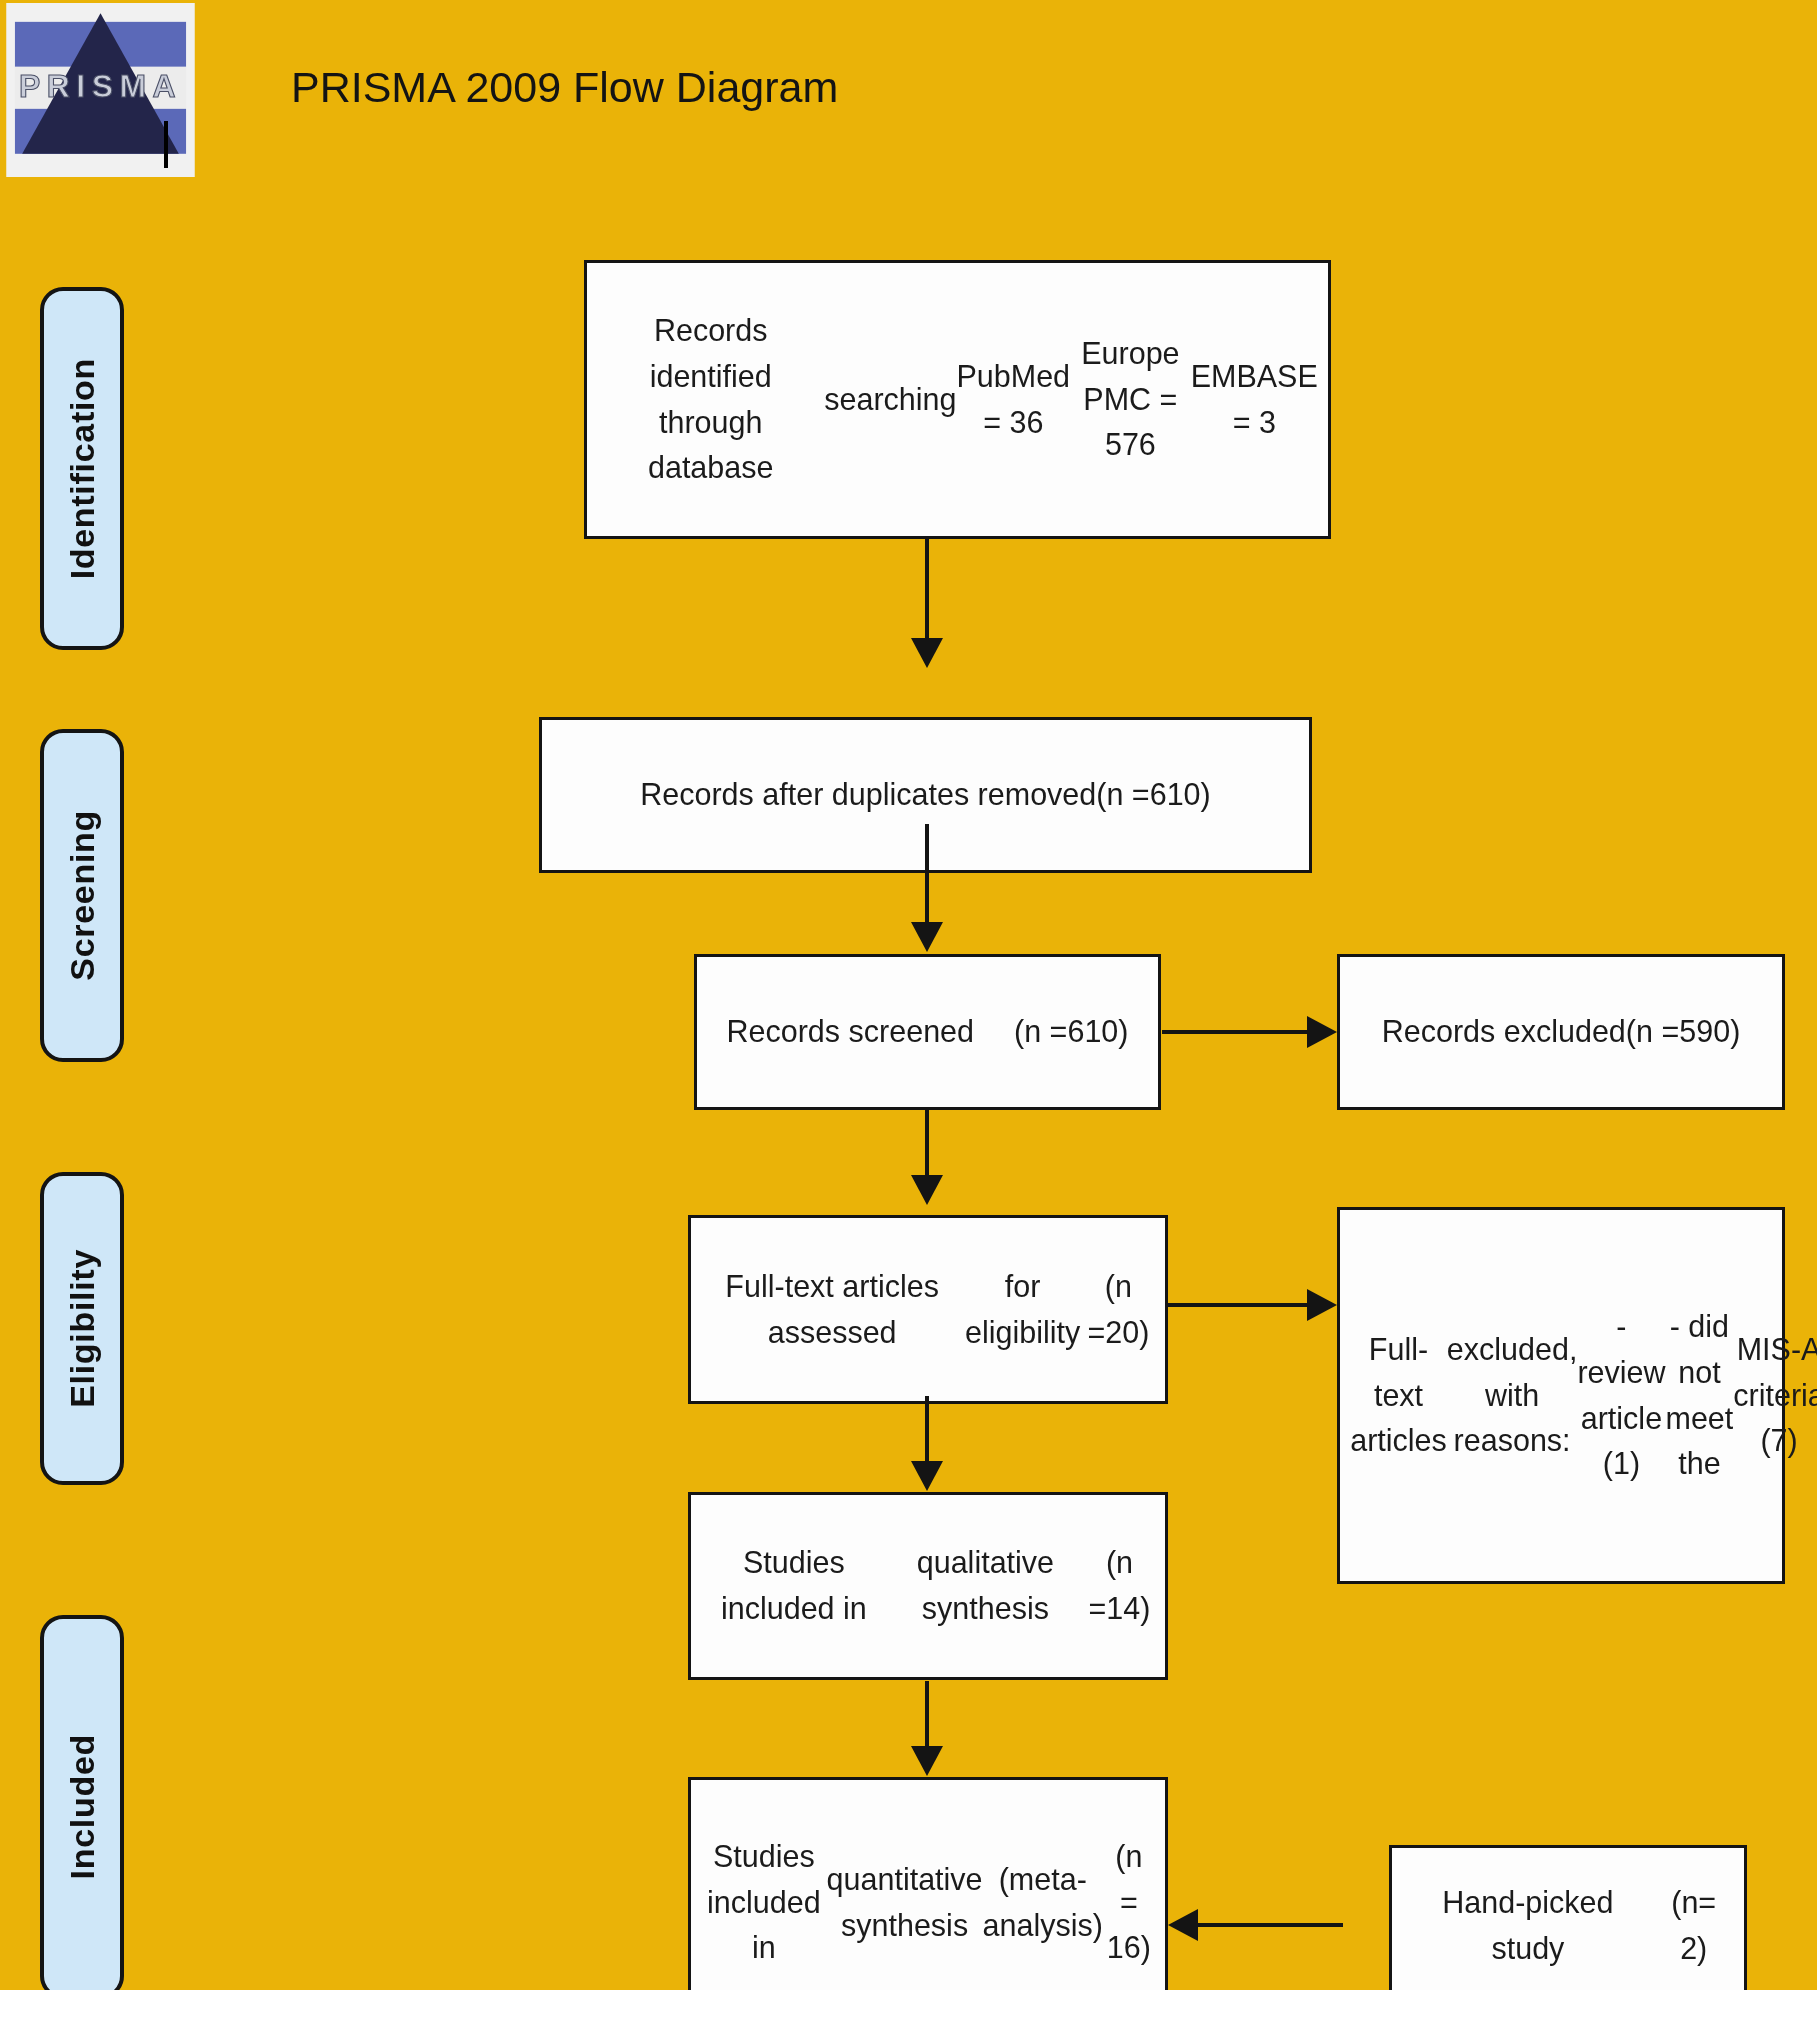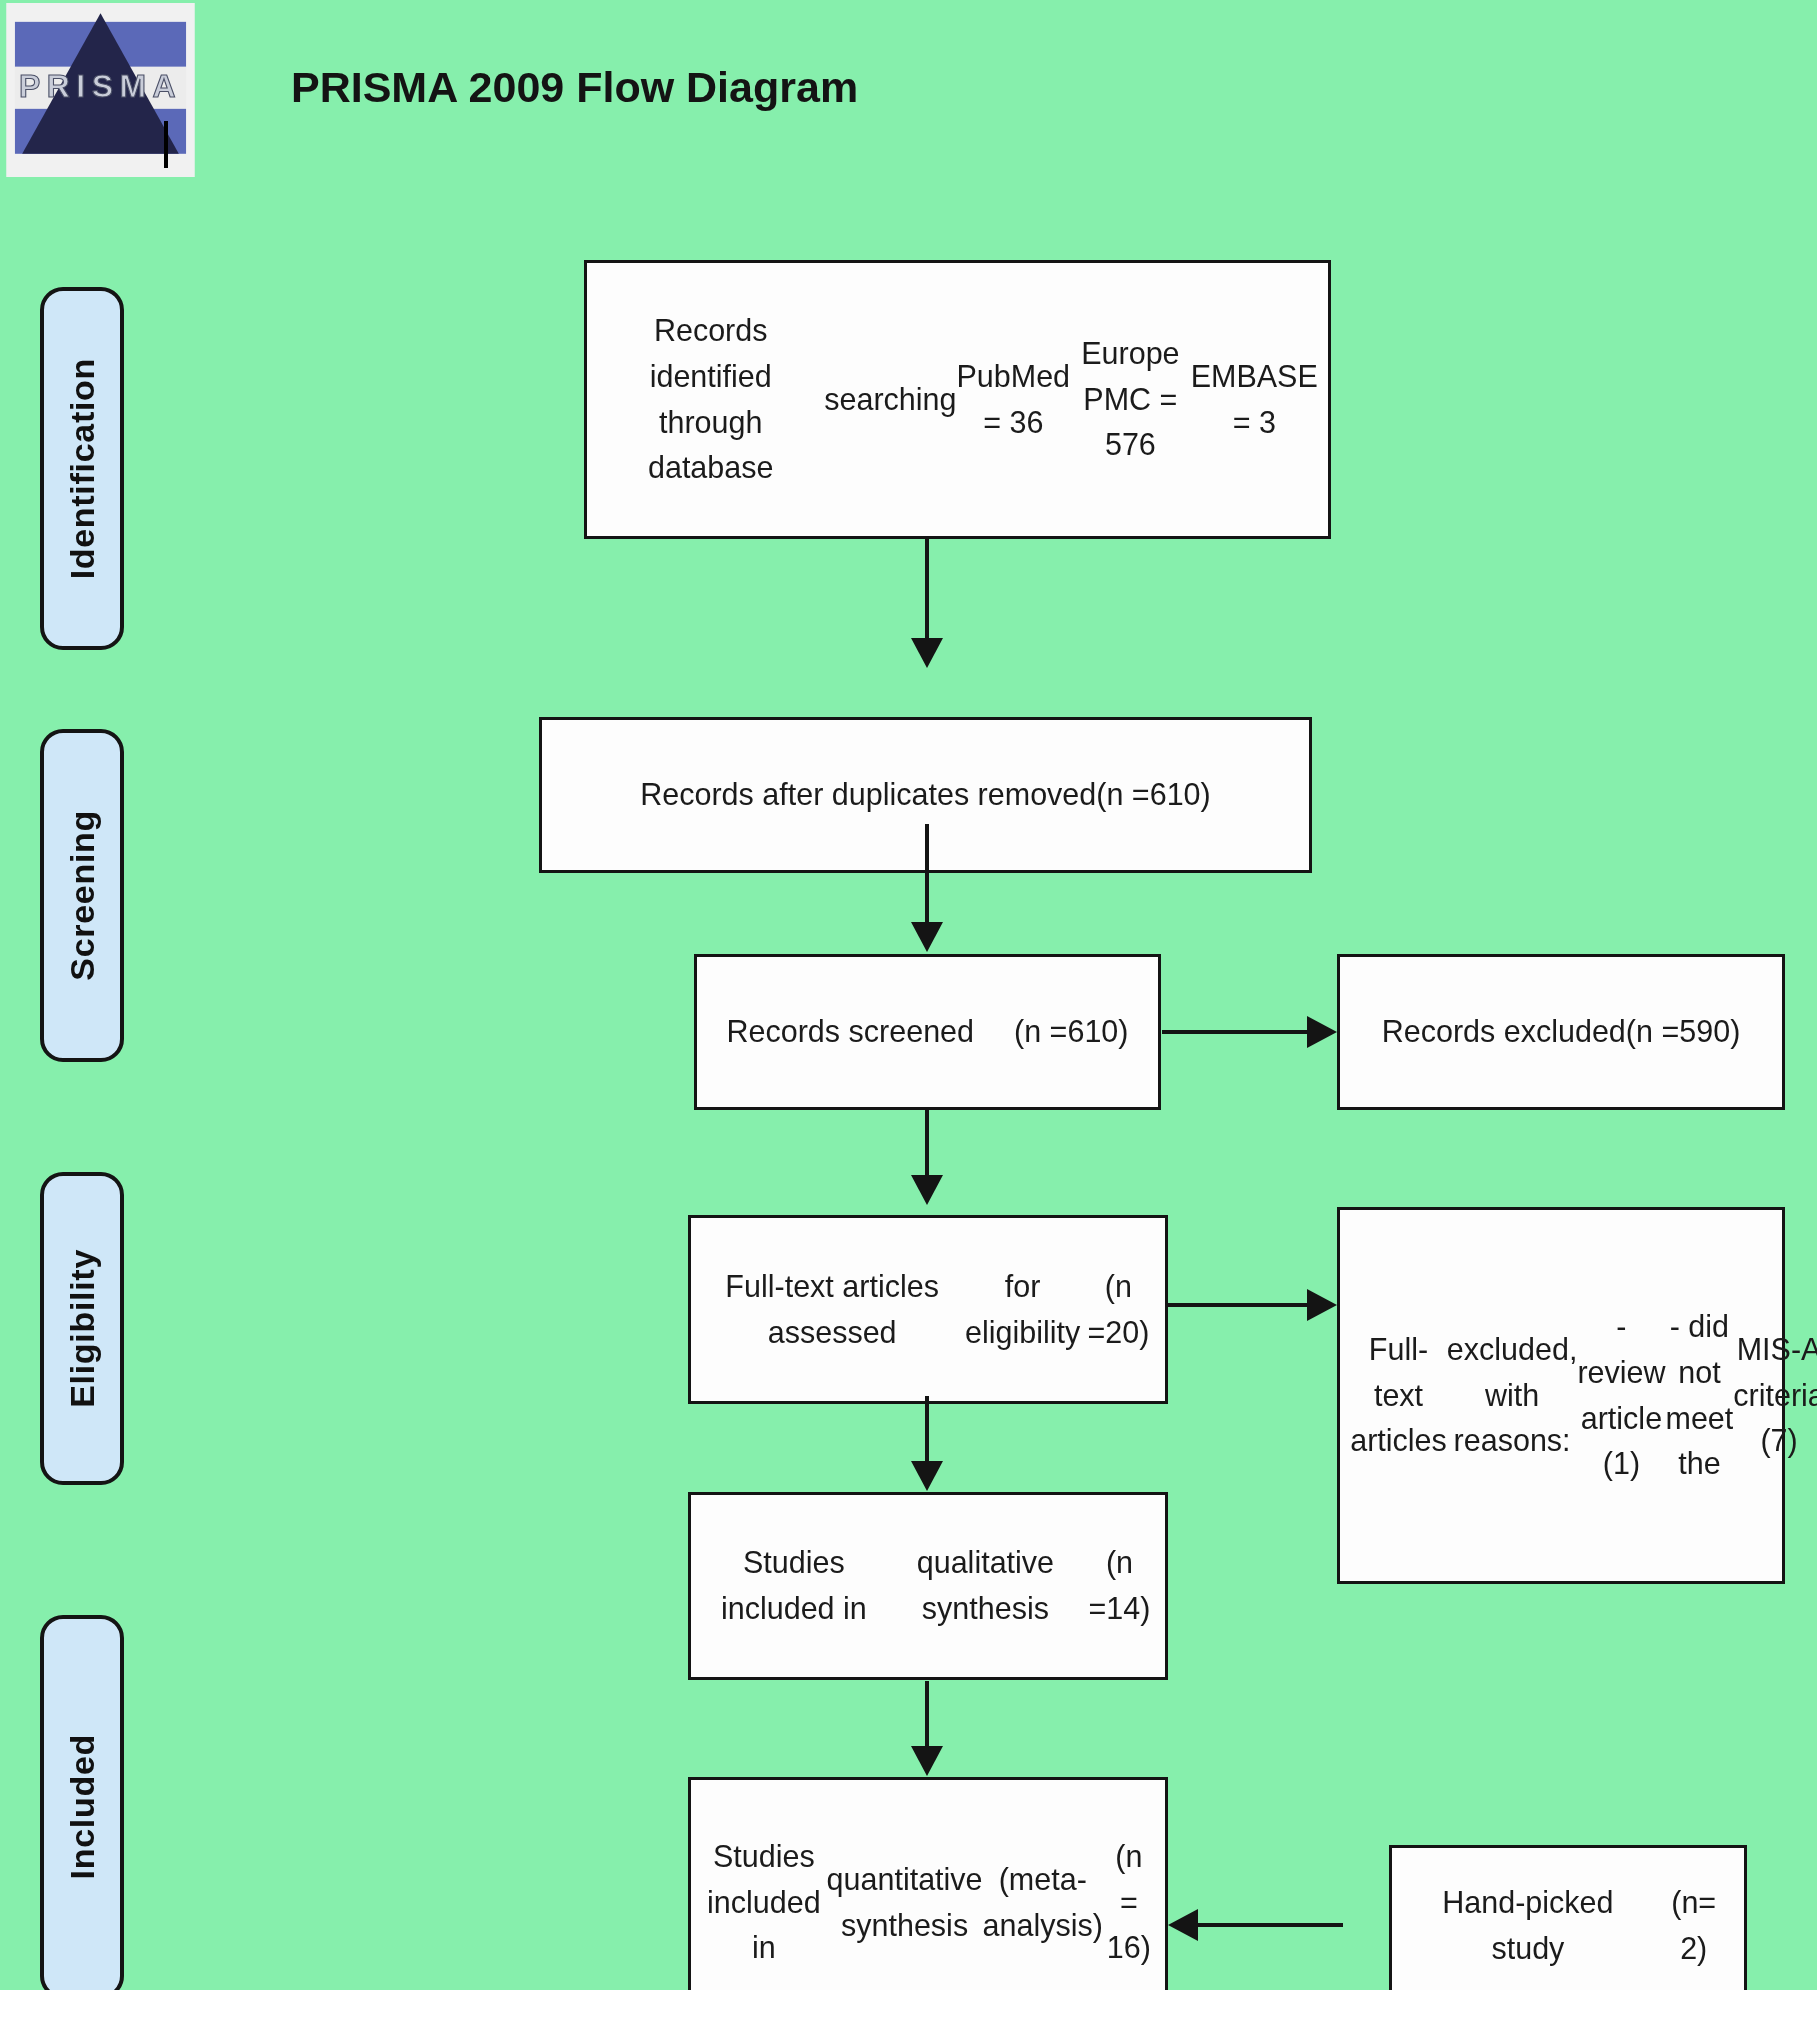--- a/index.html
+++ b/index.html
@@ -1,22 +1,22 @@
 <!DOCTYPE html>
 <html style="font-size:11.6px"><head>
 <meta charset="utf-8">
 <style>
   html,body { margin:0; padding:0; background:#ffffff; }
   #canvas {
-    position:relative; width:1817px; height:1990px; background:#86efac;
+    position:relative; width:1817px; height:1990px; background:#eab308;
     font-family:"Liberation Sans", sans-serif; color:#161616; overflow:hidden;
   }
 
   
-  #title { position:absolute; left:291px; top:63px; font-size:43px; font-weight:bold; color:#141414; }
+  #title { position:absolute; left:291px; top:63px; font-size:43px; font-weight:normal; color:#141414; }
 
   
   #logo { position:absolute; left:5.8px; top:2.9px; }
   #cursor { position:absolute; left:164px; top:121px; width:3.6px; height:47px; background:#000; }
 
   
   .stage {
     position:absolute; background:#cfe7f8; border:4.4px solid #141414; border-radius:23px;
     box-sizing:border-box; display:flex; align-items:center; justify-content:center;
   }

